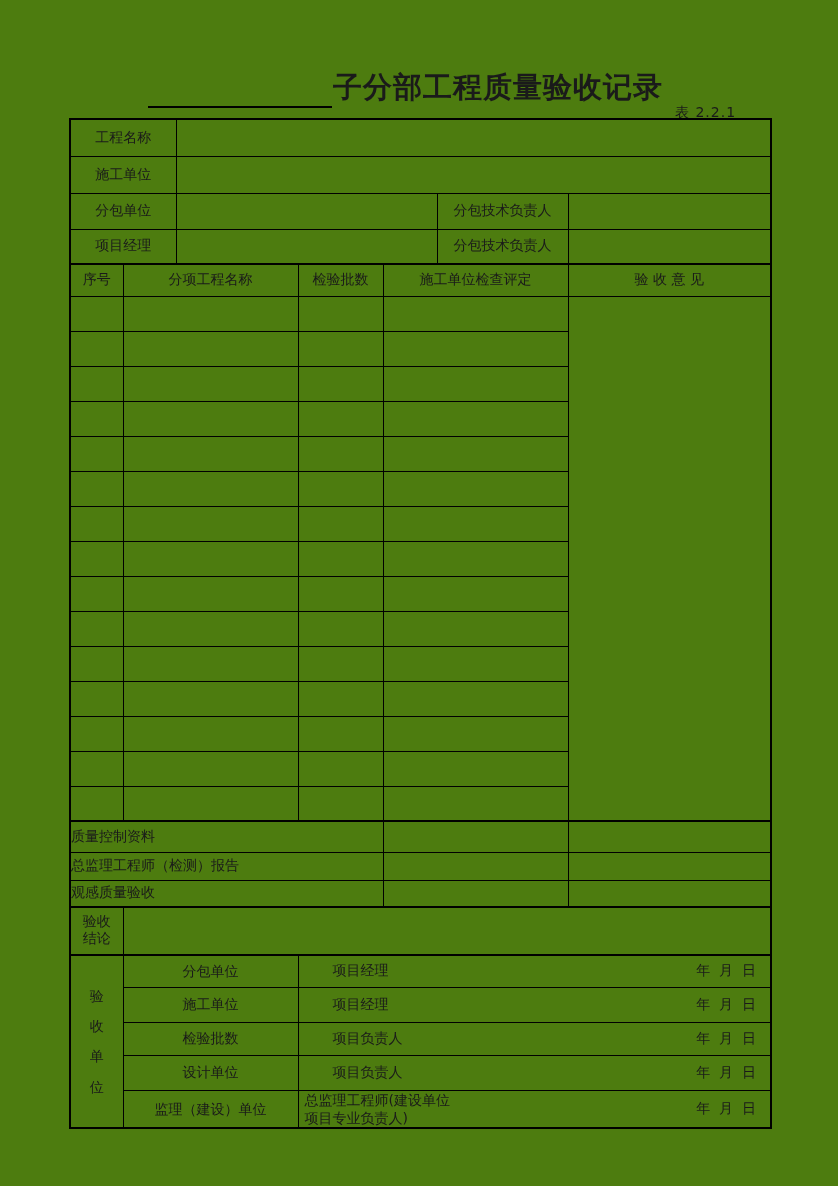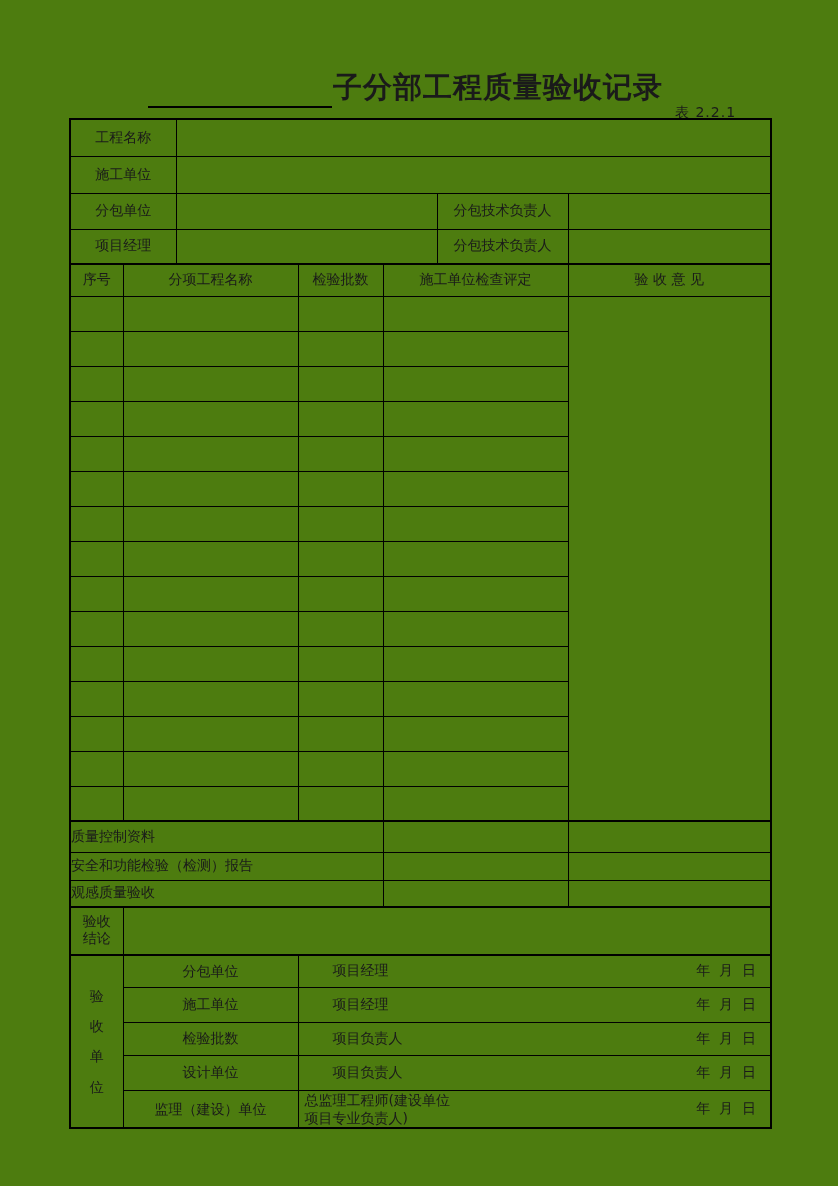--- a/index.html
+++ b/index.html
@@ -183,21 +183,21 @@
         </tr>
       </tbody>
 
     <tbody>
       <tr class="h31 sect">
         <td colspan="5" class="l">质量控制资料</td>
         <td colspan="2"></td>
         <td></td>
       </tr>
       <tr class="h28">
-        <td colspan="5" class="l">安全和功能检验（检测）报告</td>
+        <td colspan="5" class="l">总监理工程师（检测）报告</td>
         <td colspan="2"></td>
         <td></td>
       </tr>
       <tr class="h27">
         <td colspan="5" class="l">观感质量验收</td>
         <td colspan="2"></td>
         <td></td>
       </tr>
     </tbody>
 

